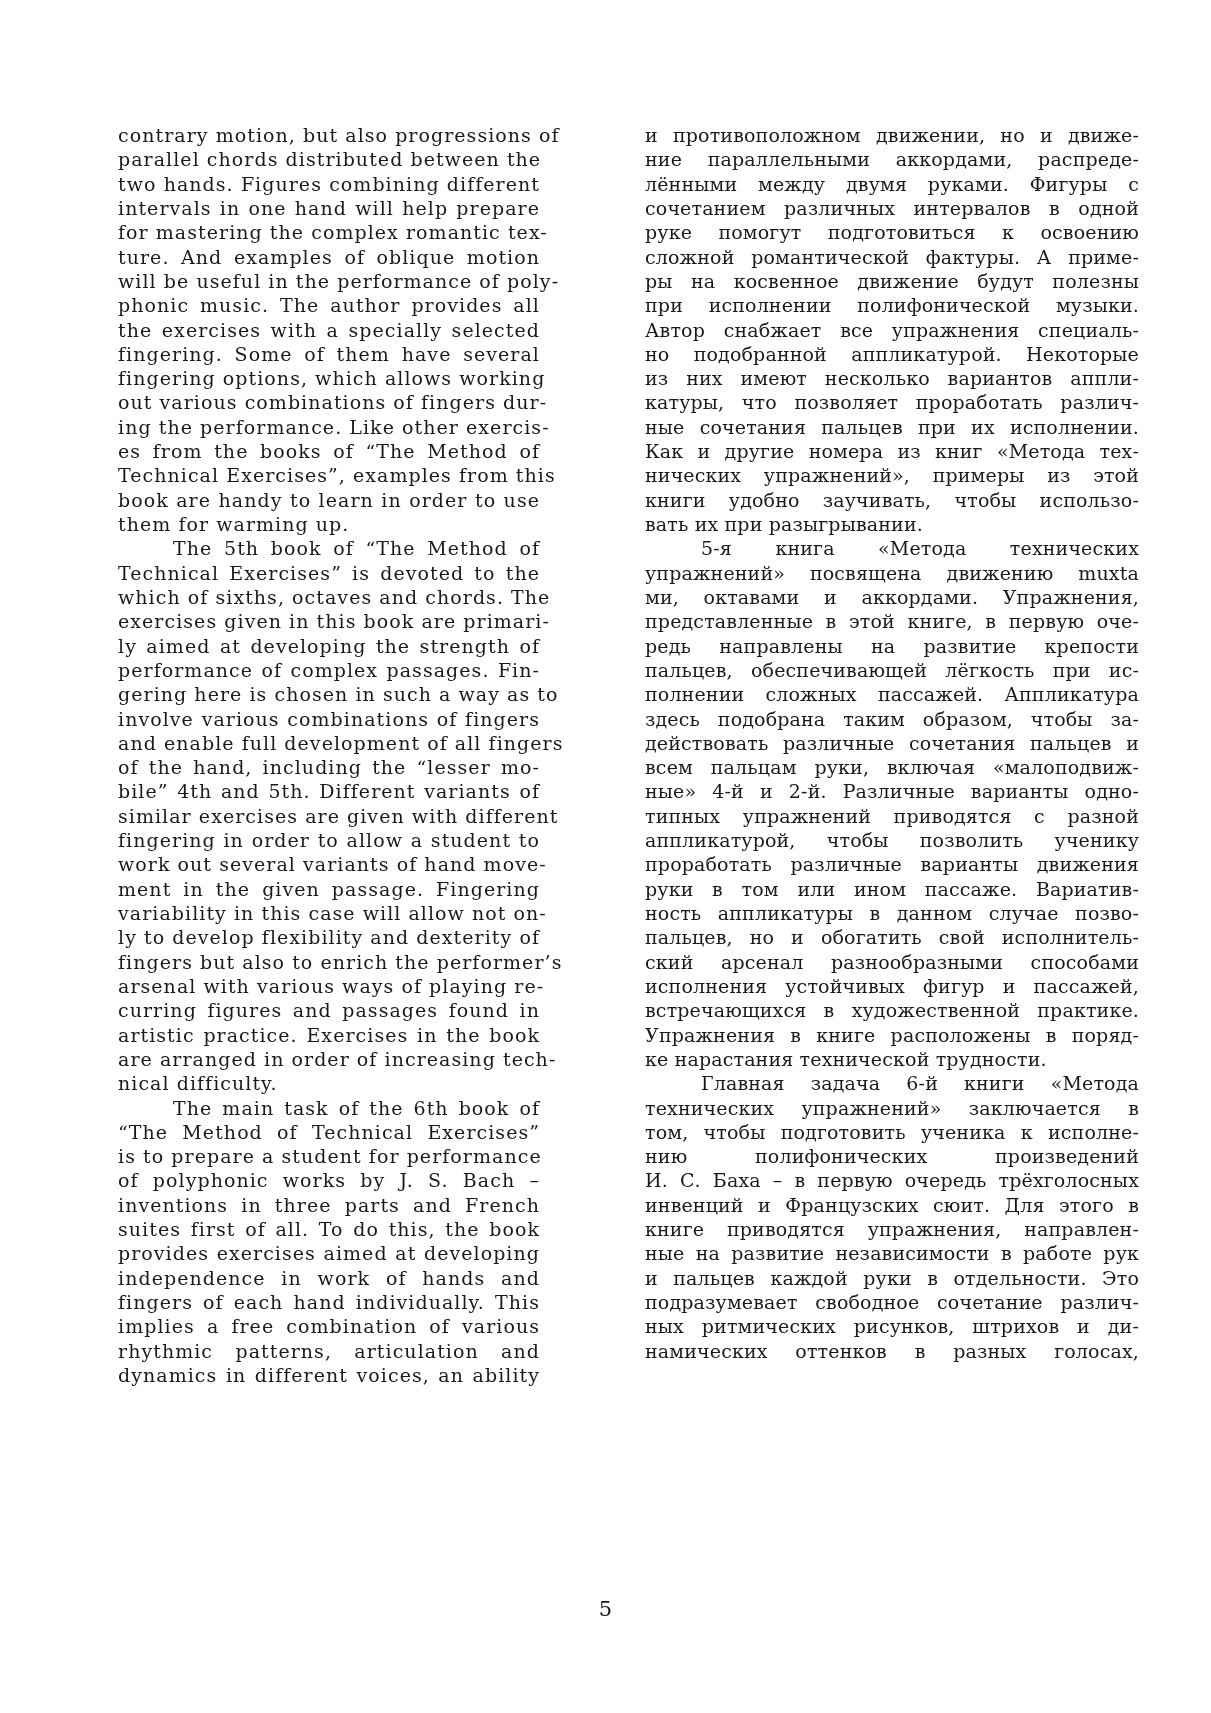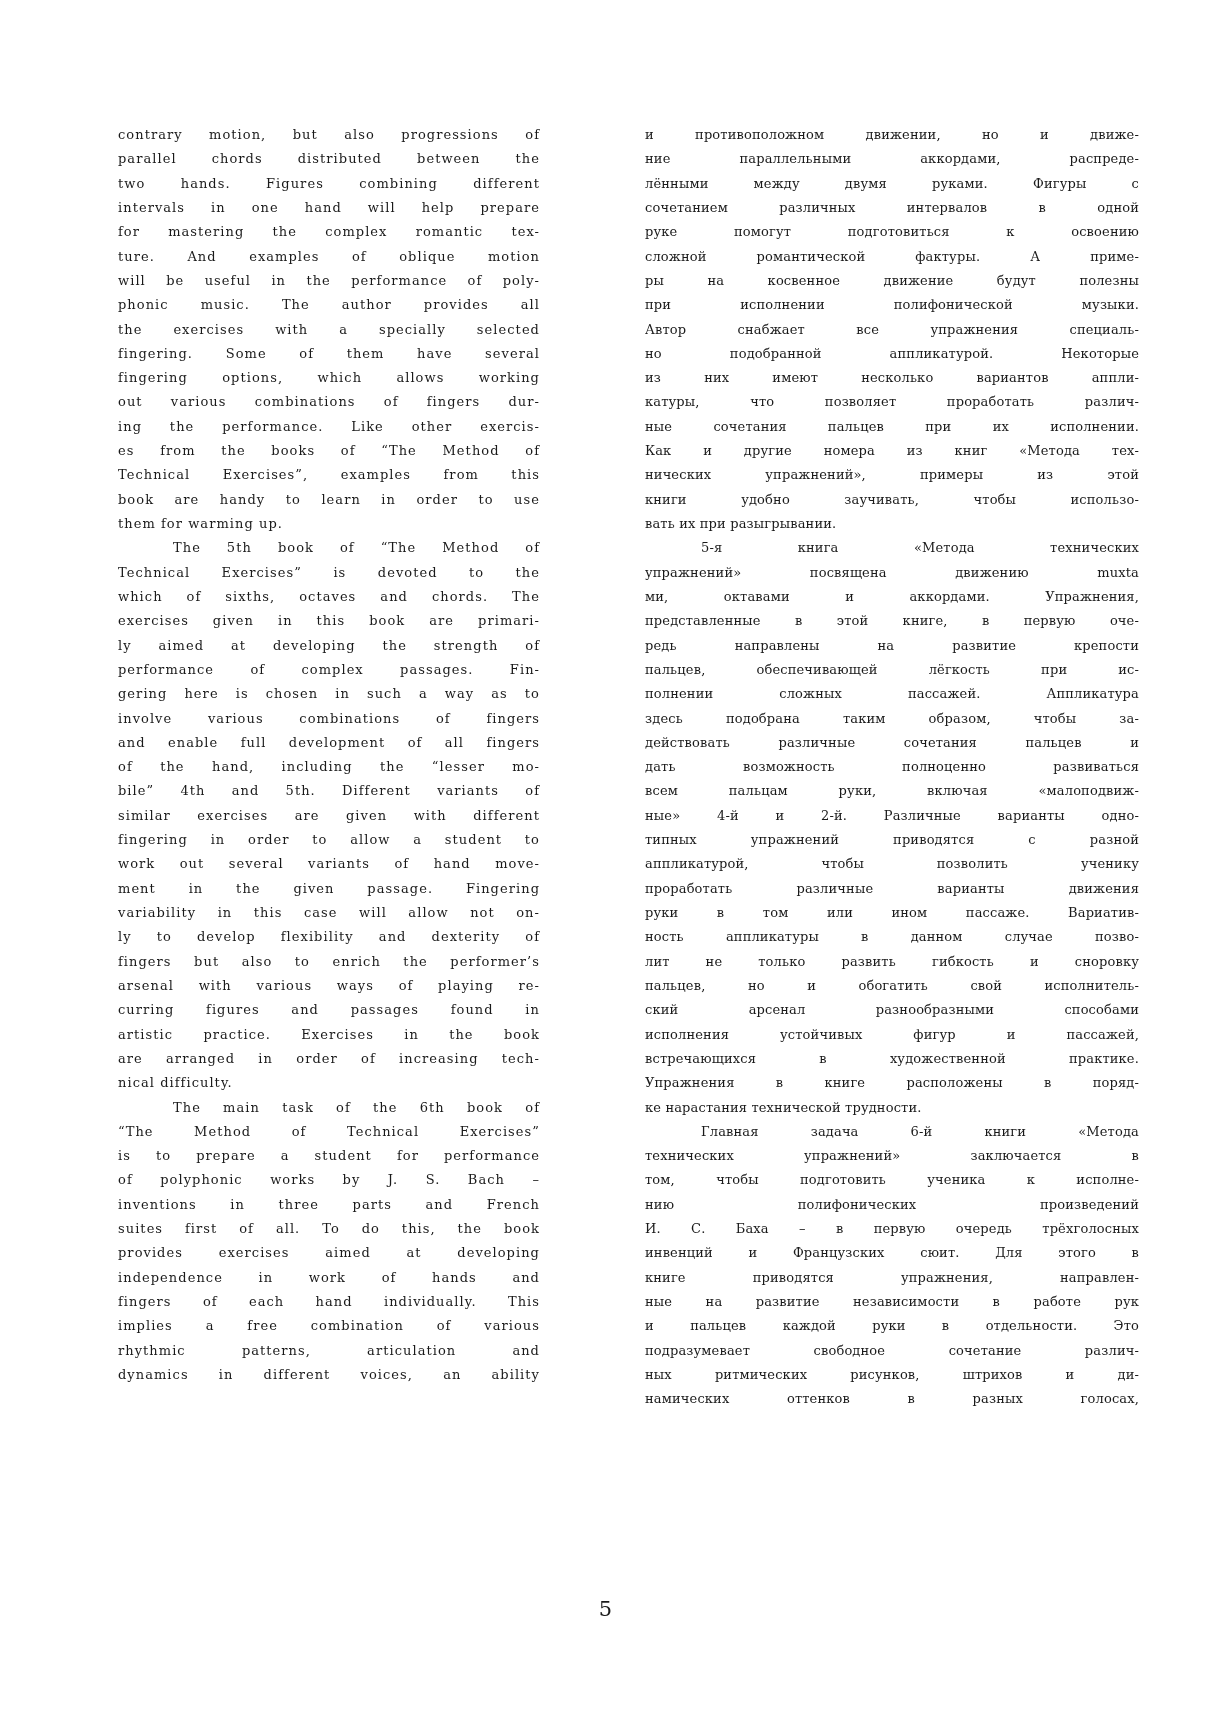--- a/index.html
+++ b/index.html
@@ -1,18 +1,18 @@
 <!DOCTYPE html>
 <html><head>
   <meta charset="utf-8">
   <style>
     html, body { margin: 0; padding: 0; background: #ffffff; }
     body { width: 1211px; height: 1713px; position: relative; overflow: hidden; }
     .page { position: absolute; left: 0; top: 0; width: 1211px; height: 1713px; background: #fff; color: #1a1a1a; }
-    .col { position: absolute; top: 123px; font-family: "DejaVu Serif", serif; font-size: 13px; line-height: 24.32px; }
+    .col { position: absolute; top: 123px; font-family: "DejaVu Serif", serif; font-size: 19px; line-height: 24.32px; }
     .col-en { left: 118px; width: 422px; letter-spacing: 1.05px; }
     .col-ru { left: 598px; width: 494px; letter-spacing: 0.15px; margin-left: 47px; }
     .line { display: block; height: 24.32px; white-space: nowrap; text-align: justify; text-align-last: justify; }
     .line.last { text-align-last: left; }
     .line.indent { padding-left: 55px; }
     .col-ru .line.indent { padding-left: 56px; }
     .page-number { position: absolute; top: 1597px; left: 0; width: 1211px; text-align: center; font-family: "DejaVu Serif", serif; font-size: 21px; color: #1a1a1a; }
   </style>
 </head>
 <body>
@@ -92,29 +92,27 @@
       <span class="line last">вать их при разыгрывании.</span>
       <span class="line indent">5-я книга «Метода технических</span>
       <span class="line">упражнений» посвящена движению muxta</span>
       <span class="line">ми, октавами и аккордами. Упражнения,</span>
       <span class="line">представленные в этой книге, в первую оче-</span>
       <span class="line">редь направлены на развитие крепости</span>
       <span class="line">пальцев, обеспечивающей лёгкость при ис-</span>
       <span class="line">полнении сложных пассажей. Аппликатура</span>
       <span class="line">здесь подобрана таким образом, чтобы за-</span>
       <span class="line">действовать различные сочетания пальцев и</span>
-      <span class="line">дать возможность полноценно развиваться</span>
       <span class="line">всем пальцам руки, включая «малоподвиж-</span>
       <span class="line">ные» 4-й и 2-й. Различные варианты одно-</span>
       <span class="line">типных упражнений приводятся с разной</span>
       <span class="line">аппликатурой, чтобы позволить ученику</span>
       <span class="line">проработать различные варианты движения</span>
       <span class="line">руки в том или ином пассаже. Вариатив-</span>
       <span class="line">ность аппликатуры в данном случае позво-</span>
-      <span class="line">лит не только развить гибкость и сноровку</span>
       <span class="line">пальцев, но и обогатить свой исполнитель-</span>
       <span class="line">ский арсенал разнообразными способами</span>
       <span class="line">исполнения устойчивых фигур и пассажей,</span>
       <span class="line">встречающихся в художественной практике.</span>
       <span class="line">Упражнения в книге расположены в поряд-</span>
       <span class="line last">ке нарастания технической трудности.</span>
       <span class="line indent">Главная задача 6-й книги «Метода</span>
       <span class="line">технических упражнений» заключается в</span>
       <span class="line">том, чтобы подготовить ученика к исполне-</span>
       <span class="line">нию полифонических произведений</span>

